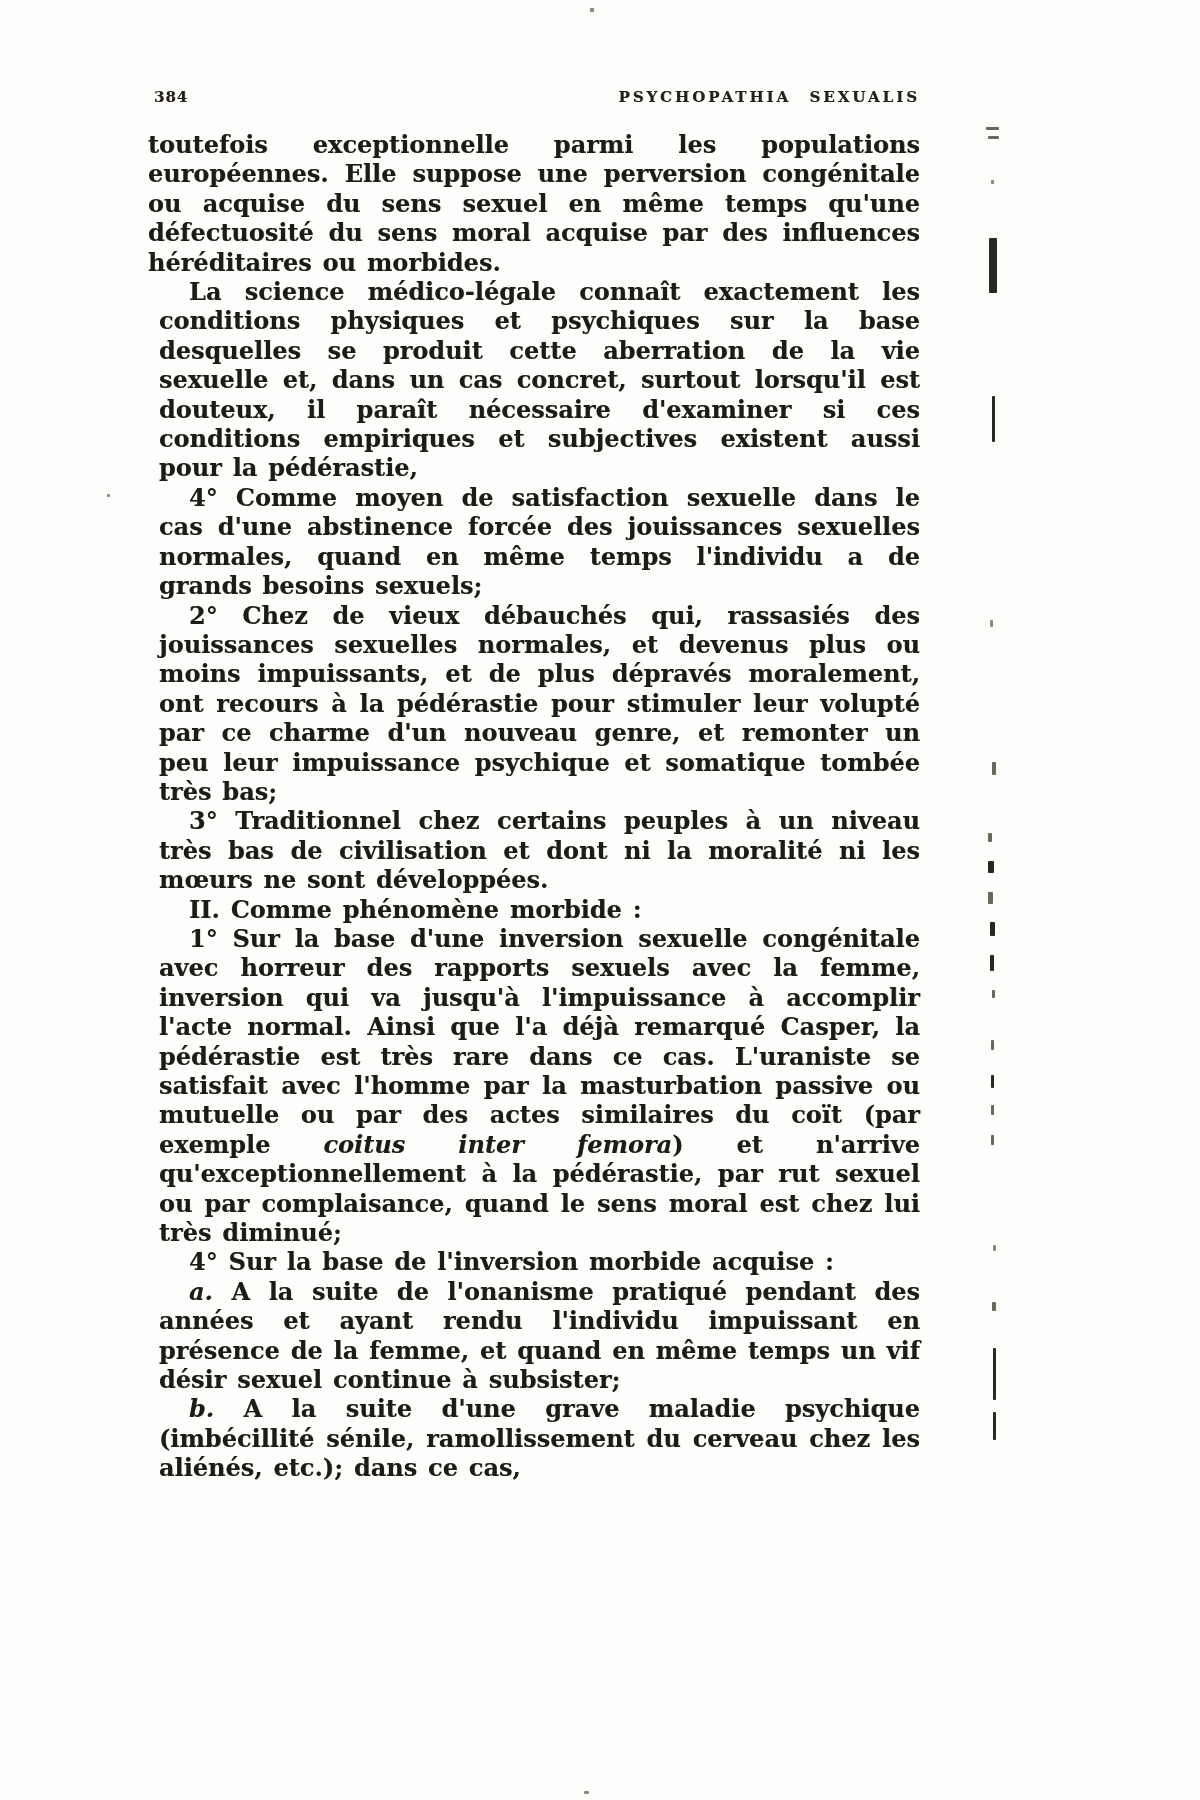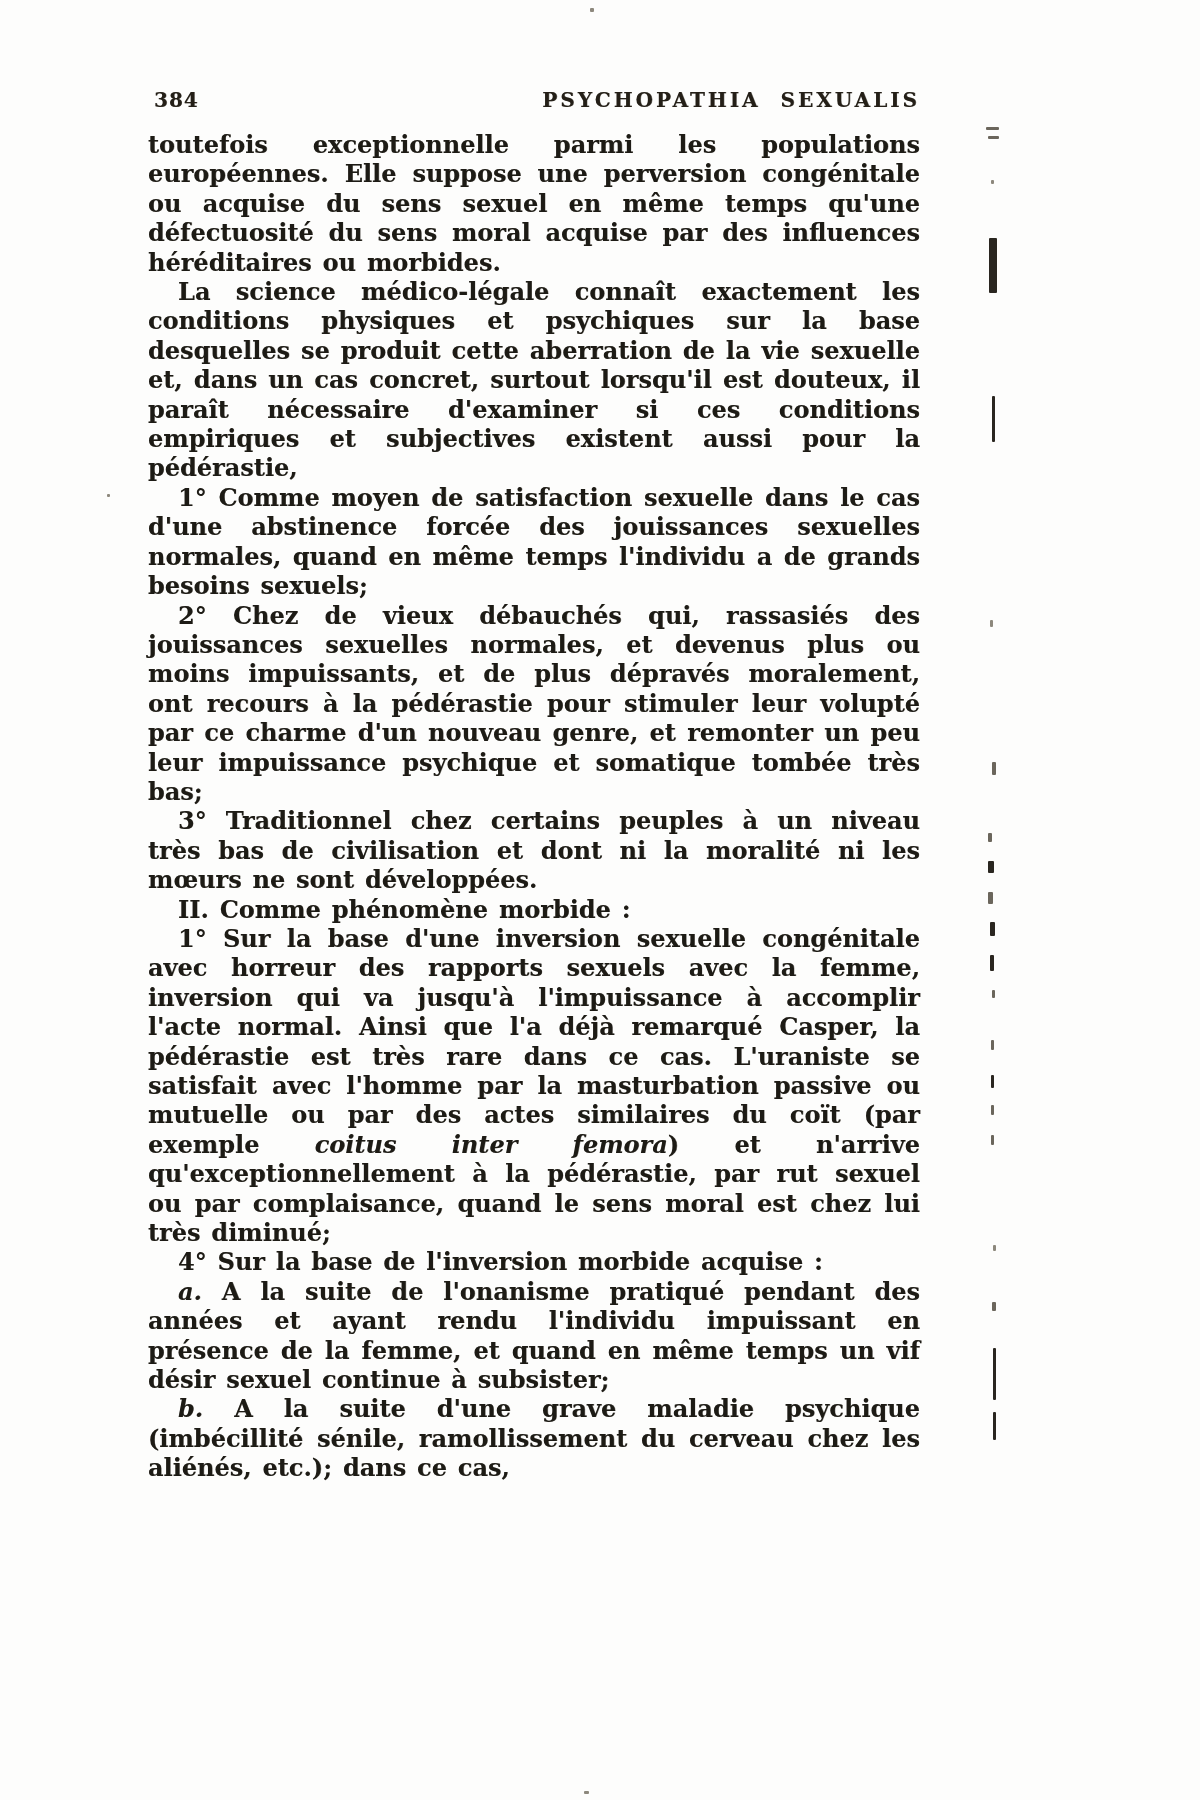--- a/index.html
+++ b/index.html
@@ -10,21 +10,21 @@
     font-family:"DejaVu Serif", "Liberation Serif", serif;
     color:#1d1b15;
     overflow:hidden;
   }
   .scan-page { position:absolute; inset:0; }
 
   .page-header {
     position:absolute;
     top:88px; left:148px; width:772px;
     font-weight:bold;
-    font-size:20px;
+    font-size:15px;
     color:#241f17;
   }
   .page-number { position:absolute; left:6px; top:0; letter-spacing:1px; }
   .running-title {
     text-align:right;
     letter-spacing:3px;
     word-spacing:10px;
     text-shadow:0.4px 0.4px 0 rgba(30,25,15,0.5);
   }
   .page-number { text-shadow:0.4px 0.4px 0 rgba(30,25,15,0.5); }
@@ -33,21 +33,21 @@
     position:absolute;
     top:130px; left:148px; width:772px;
     font-size:24px;
     font-weight:bold;
     line-height:29.4px;
     text-align:justify;
     text-shadow:0.35px 0.35px 0 rgba(30,25,15,0.45);
     word-spacing:2.5px;
   }
   .para { margin:0; }
-  .para.indent { text-indent:30px; }
+  .para.indent { text-indent:30px;margin-left:11px; }
   .italic { font-style:italic; }
 
   
   .artifact {
     position:absolute;
     background:#2a2620;
     border-radius:1px;
   }
   .artifact.light { background:#6b665c; }
   .artifact.faint { background:#8d887d; }
@@ -58,21 +58,21 @@
 <div class="scan-page">
 
   <div class="page-header">
     <span class="page-number">384</span>
     <div class="running-title">PSYCHOPATHIA  SEXUALIS</div>
   </div>
 
   <div class="page-body">
       <p class="para"><span>toutefois exceptionnelle parmi les populations européennes. Elle suppose une perversion congénitale ou acquise du sens sexuel en même temps qu'une défectuosité du sens moral acquise par des influences héréditaires ou morbides.</span></p>
       <p class="para indent"><span>La science médico-légale connaît exactement les conditions physiques et psychiques sur la base desquelles se produit cette aberration de la vie sexuelle et, dans un cas concret, surtout lorsqu'il est douteux, il paraît nécessaire d'examiner si ces conditions empiriques et subjectives existent aussi pour la pédérastie,</span></p>
-      <p class="para indent"><span>1° Comme moyen de satisfaction sexuelle dans le cas d'une abstinence forcée des jouissances sexuelles normales, quand en même temps l'individu a de grands besoins sexuels;</span></p>
+      <p class="para indent"><span>4° Comme moyen de satisfaction sexuelle dans le cas d'une abstinence forcée des jouissances sexuelles normales, quand en même temps l'individu a de grands besoins sexuels;</span></p>
       <p class="para indent"><span>2° Chez de vieux débauchés qui, rassasiés des jouissances sexuelles normales, et devenus plus ou moins impuissants, et de plus dépravés moralement, ont recours à la pédérastie pour stimuler leur volupté par ce charme d'un nouveau genre, et remonter un peu leur impuissance psychique et somatique tombée très bas;</span></p>
       <p class="para indent"><span>3° Traditionnel chez certains peuples à un niveau très bas de civilisation et dont ni la moralité ni les mœurs ne sont développées.</span></p>
       <p class="para indent"><span>II. Comme phénomène morbide :</span></p>
       <p class="para indent"><span>1° Sur la base d'une inversion sexuelle congénitale avec horreur des rapports sexuels avec la femme, inversion qui va jusqu'à l'impuissance à accomplir l'acte normal. Ainsi que l'a déjà remarqué Casper, la pédérastie est très rare dans ce cas. L'uraniste se satisfait avec l'homme par la masturbation passive ou mutuelle ou par des actes similaires du coït (par exemple </span><span class="italic">coitus inter femora</span><span>) et n'arrive qu'exceptionnellement à la pédérastie, par rut sexuel ou par complaisance, quand le sens moral est chez lui très diminué;</span></p>
       <p class="para indent"><span>4° Sur la base de l'inversion morbide acquise :</span></p>
       <p class="para indent"><span class="italic">a.</span><span> A la suite de l'onanisme pratiqué pendant des années et ayant rendu l'individu impuissant en présence de la femme, et quand en même temps un vif désir sexuel continue à subsister;</span></p>
       <p class="para indent"><span class="italic">b.</span><span> A la suite d'une grave maladie psychique (imbécillité sénile, ramollissement du cerveau chez les aliénés, etc.); dans ce cas,</span></p>
     </div>
 
   <div class="artifact light" style="left:986px; top:127px; width:13px; height:3px;"></div>

